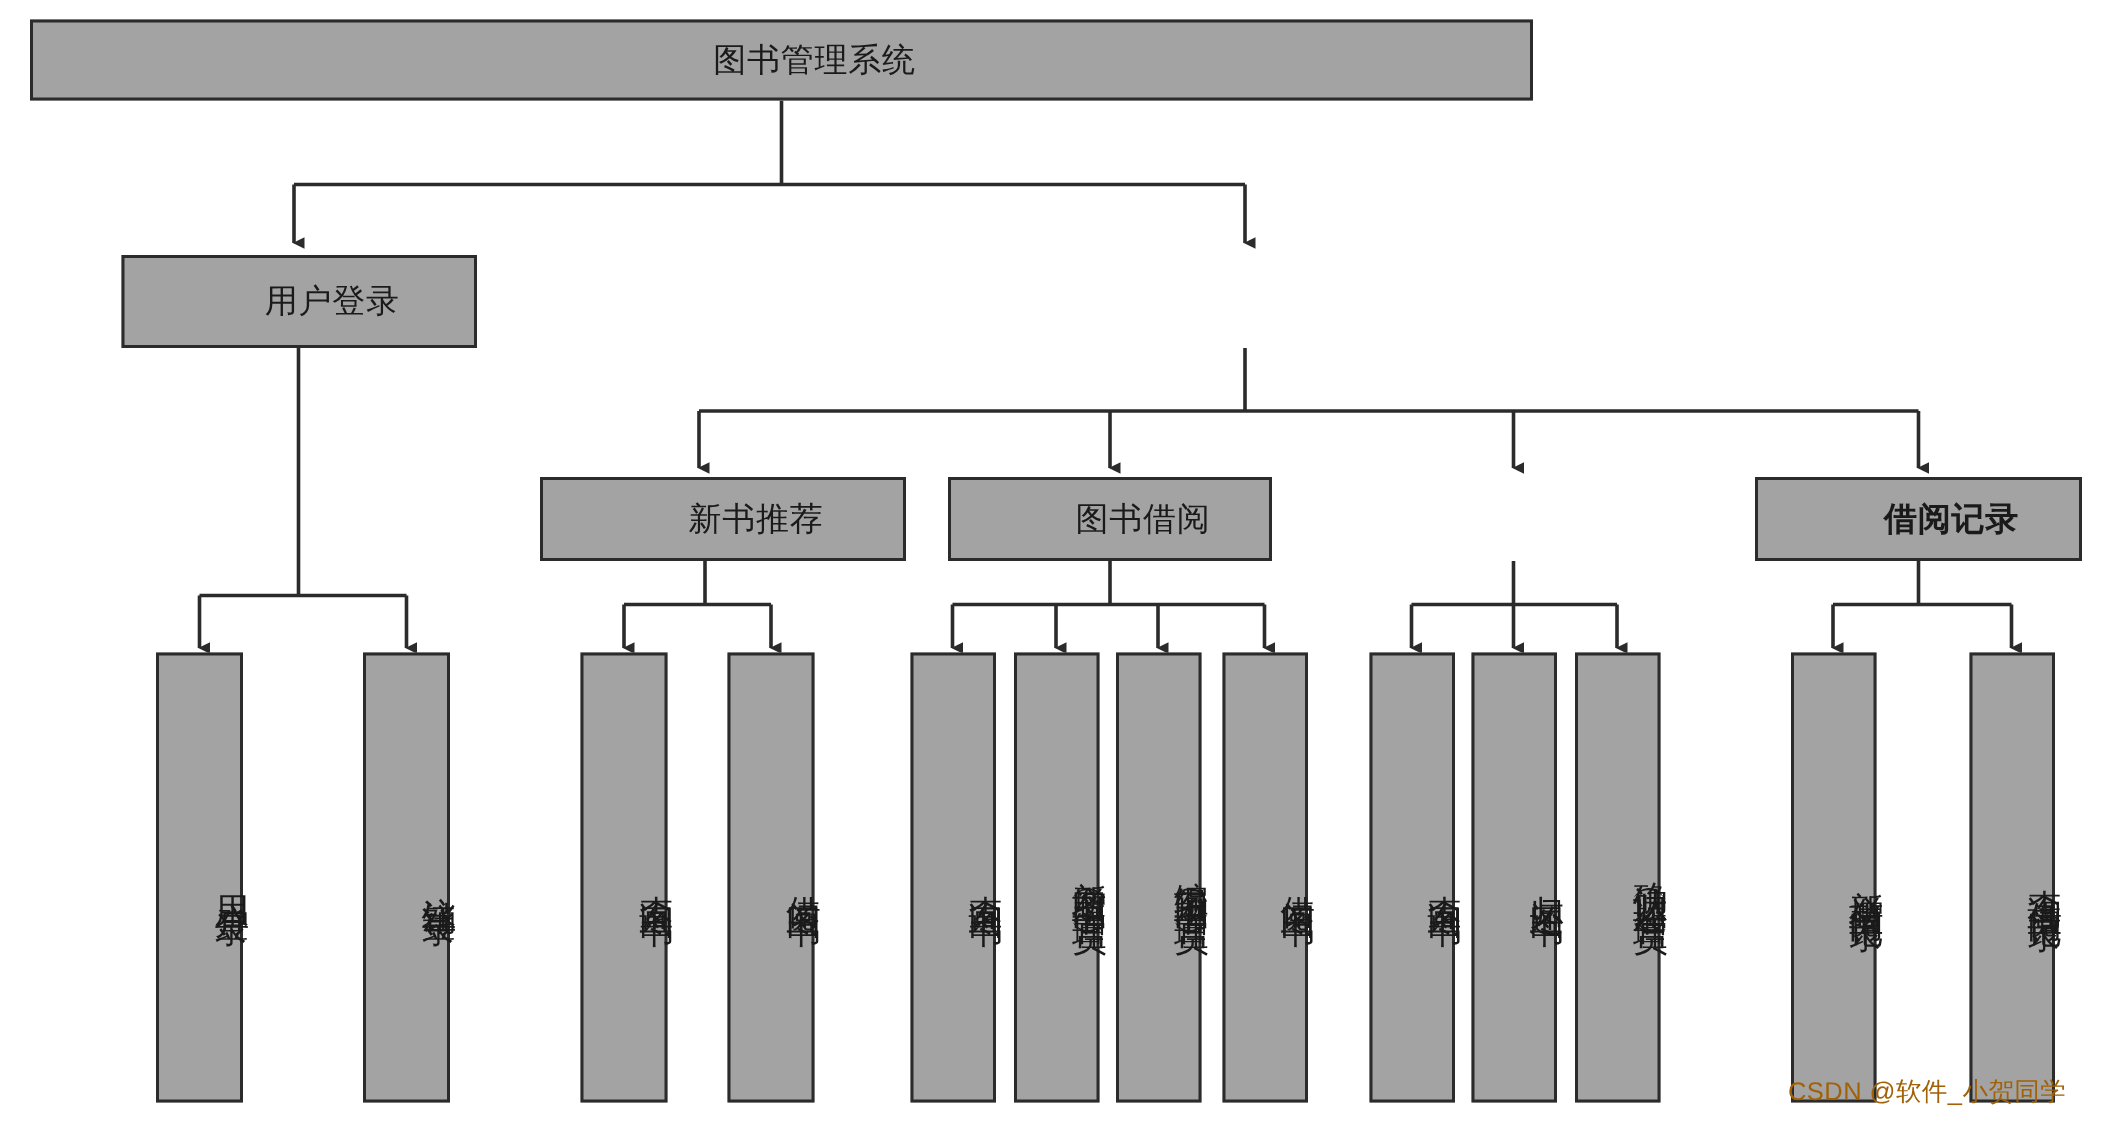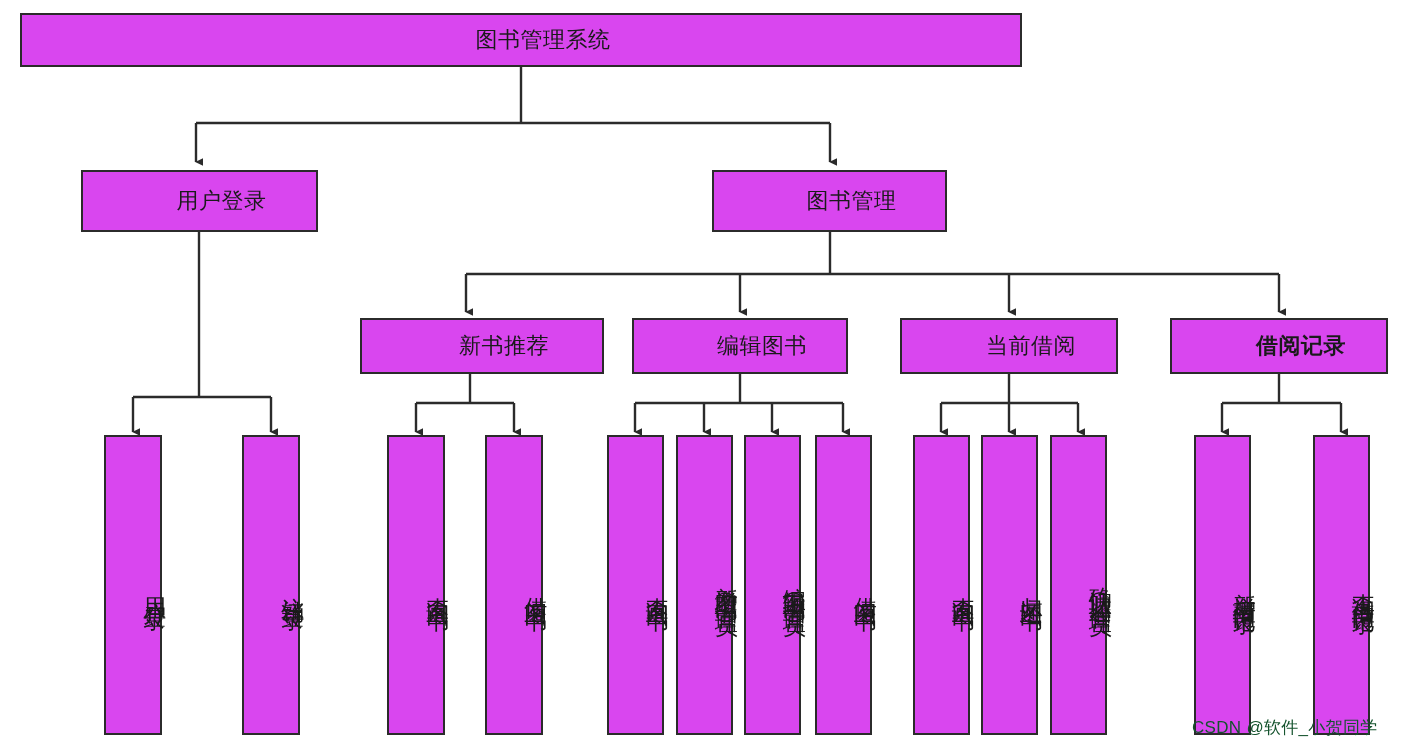--- a/index.html
+++ b/index.html
@@ -21,21 +21,21 @@
     position: absolute;
     left: 0;
     top: 0;
     width: 1405px;
     height: 747px;
     pointer-events: none;
   }
   .node {
     position: absolute;
     box-sizing: border-box;
-    background: #d946ef;
+    background: #a3a3a3;
     border: 2.2px solid #2b2b2b;
     display: flex;
     align-items: center;
     justify-content: center;
     color: #1a1a1a;
     padding-left: 44px;
   }
   .node .label {
     display: block;
     text-align: center;
@@ -55,21 +55,21 @@
     writing-mode: vertical-rl;
     text-orientation: upright;
     font-size: 23px;
     line-height: 1.06;
     letter-spacing: 4px;
     max-height: 272px;
   }
   .watermark {
     position: absolute;
     font-size: 17px;
-    color: #14532d;
+    color: #a16207;
     white-space: nowrap;
     letter-spacing: 0.3px;
   }
 </style>
 </head>
 <body>
 
 <div id="canvas">
 
   <svg class="wires" viewBox="0 0 1405 747">
@@ -122,32 +122,26 @@
     </g>
   </svg>
 
   <div class="node horiz" style="left:20px; top:13px; width:1002px; height:54px;">
     <span class="label">图书管理系统</span>
   </div>
 
   <div class="node horiz" style="left:81px; top:170px; width:237px; height:62px;">
     <span class="label">用户登录</span>
   </div>
-  <div class="node horiz" style="left:712px; top:170px; width:235px; height:62px;">
-    <span class="label">图书管理</span>
-  </div>
 
   <div class="node horiz" style="left:360px; top:318px; width:244px; height:56px;">
     <span class="label">新书推荐</span>
   </div>
   <div class="node horiz" style="left:632px; top:318px; width:216px; height:56px;">
-    <span class="label">编辑图书</span>
-  </div>
-  <div class="node horiz" style="left:900px; top:318px; width:218px; height:56px;">
-    <span class="label">当前借阅</span>
+    <span class="label">图书借阅</span>
   </div>
   <div class="node horiz" style="left:1170px; top:318px; width:218px; height:56px;font-weight:bold;">
     <span class="label">借阅记录</span>
   </div>
 
   <div class="node vert" style="left:104px; top:435px; width:58px; height:300px;">
     <span class="label">用户登录</span>
   </div>
   <div class="node vert" style="left:242px; top:435px; width:58px; height:300px;">
     <span class="label">注销登录</span>

